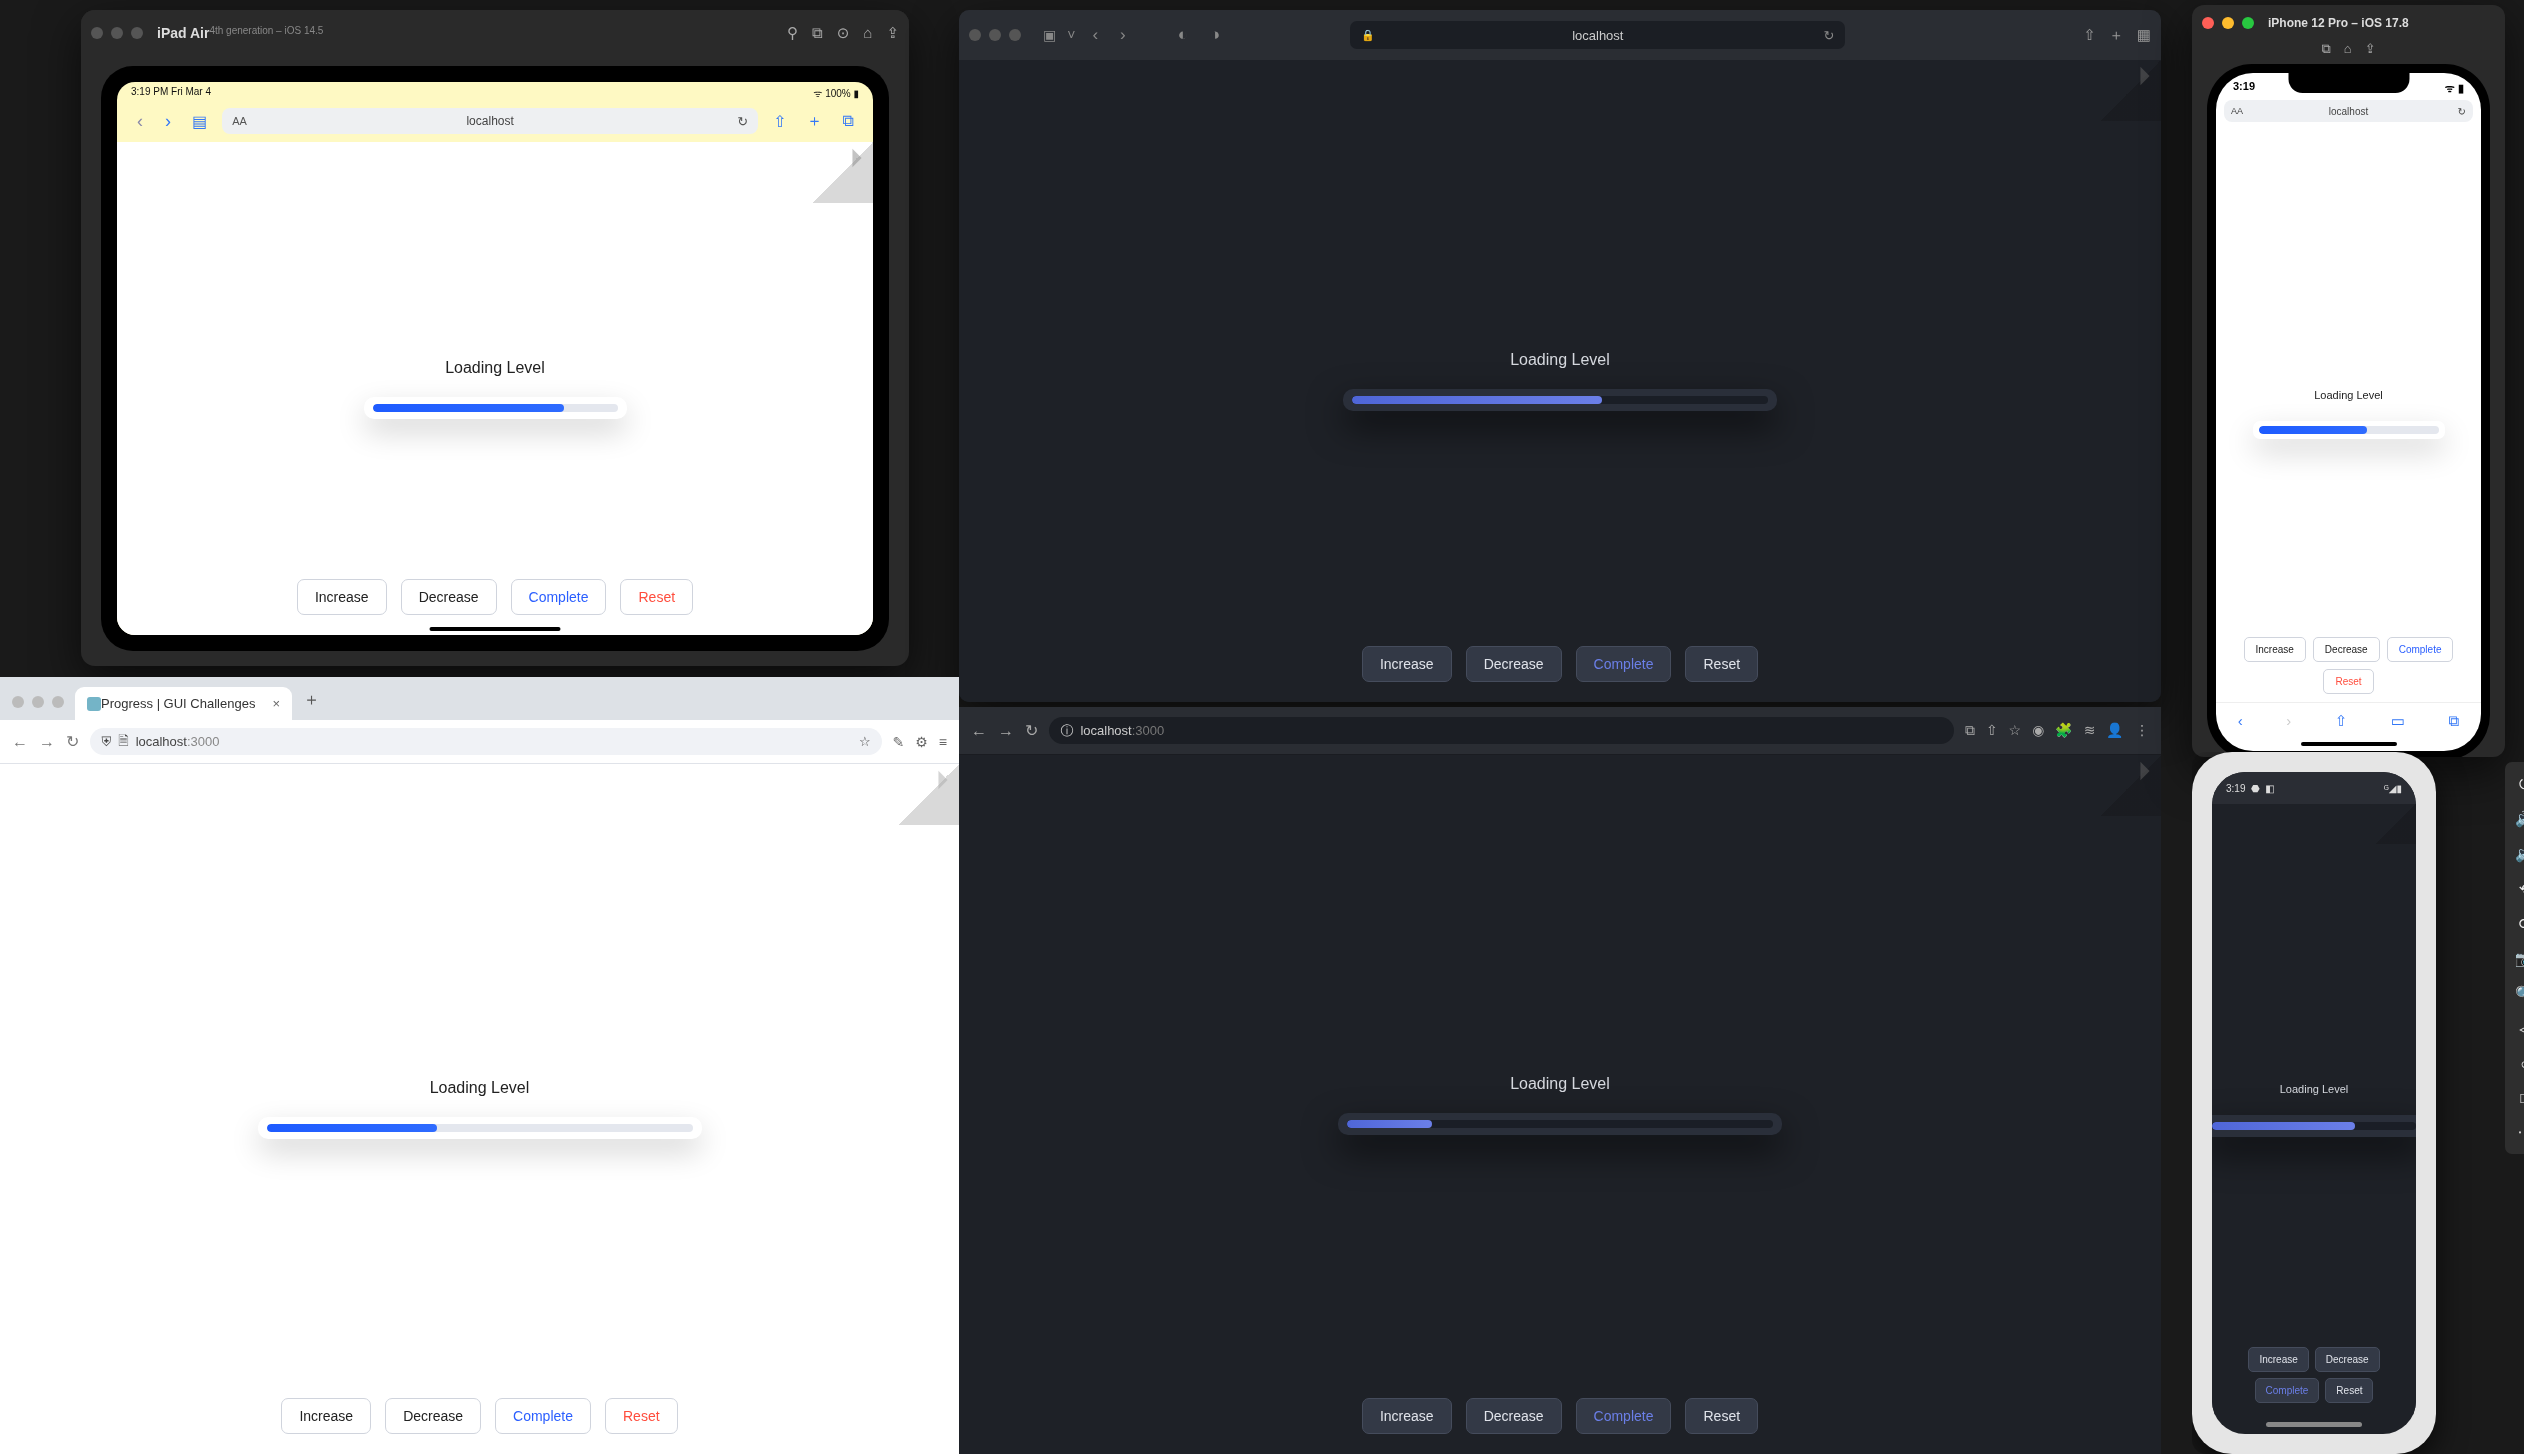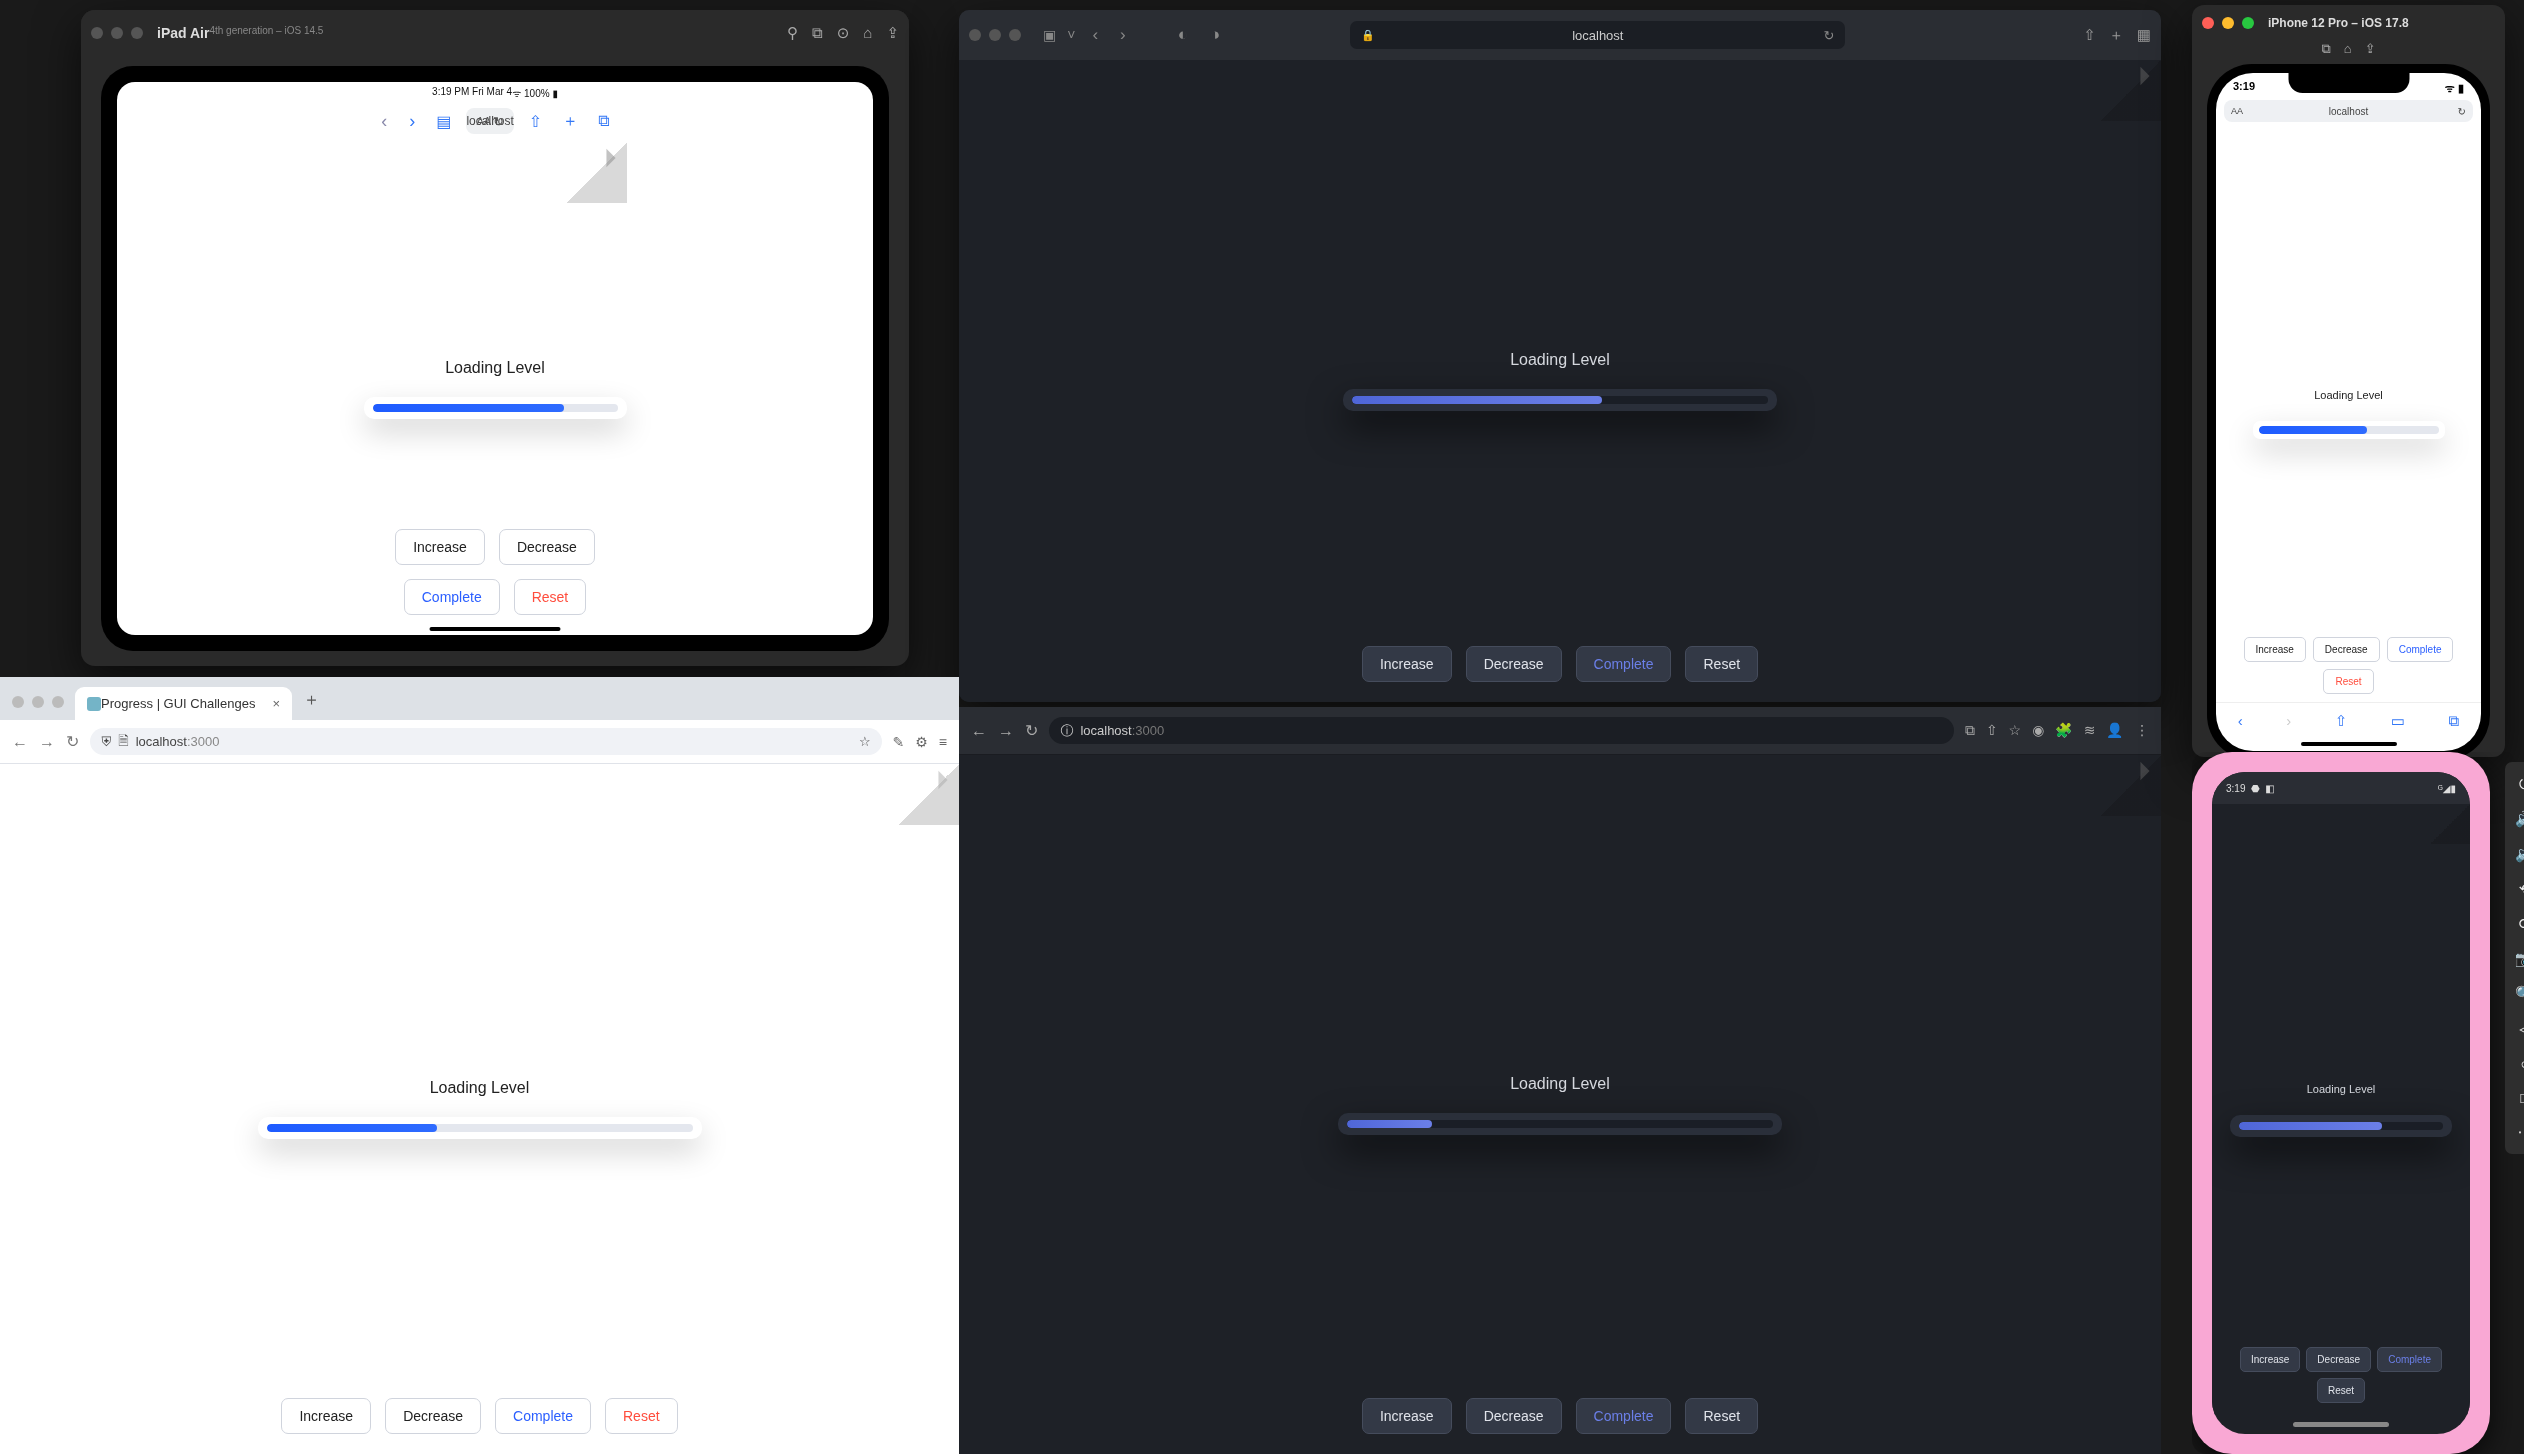--- a/index.html
+++ b/index.html
@@ -42,27 +42,26 @@
 .sim-title .gen { font-size: 10px; color:#888; }
 .sim-tb-icons { margin-left:auto; display:flex; gap:14px; color:#aaa; font-size:15px; }
 .ipad-frame {
   margin: 10px 20px 20px;
   background:#000;
   border-radius: 32px;
   padding: 16px;
   height: calc(100% - 71px);
 }
 .ipad-screen {
-  background:#ffffff;
+  background:#fef9c3;
   border-radius: 18px;
   height:100%;
   display:flex;
   flex-direction:column;
   overflow:hidden;
-  align-items:center;
 }
 .ios-status { display:flex; justify-content:space-between; padding:4px 14px; font-size:10px; color:#111; }
 .ios-safari-bar { display:flex; align-items:center; gap:10px; padding:4px 14px 8px; }
 .ios-nav-btn { color:#88a; font-size:18px; padding:0 6px; }
 .ios-url {
   flex:1; background:#eef0f2; border-radius:8px; height:26px;
   display:flex; align-items:center; justify-content:center;
   font-size:12px; color:#444; position:relative;
 }
 .ios-url .aa { position:absolute; left:10px; font-size:11px; color:#555; }
@@ -192,21 +191,21 @@
 }
 .iphone-home { height:4px; width:96px; background:#000; border-radius:3px; margin:4px auto 5px; }
 .iphone-screen .btn { padding:6px 11px; font-size:10px; border-radius:5px; }
 .iphone-screen .button-row { bottom:8px; gap:7px; }
 .iphone-screen .demo .label { font-size:11px; }
 .iphone-screen .progress-wrap { padding:5px 6px; border-radius:7px; }
 
 
 #android-win { left:2192px; top:752px; width:353px; height:702px; background:transparent; box-shadow:none; }
 .android-frame {
-  width:298px; height:100%; background:#f9a8d4; border-radius:40px; padding:20px;
+  width:244px; height:100%; background:#e5e5e5; border-radius:40px; padding:20px;
   box-shadow:0 10px 30px rgba(0,0,0,.7);
 }
 .android-screen {
   background:#1e2127; border-radius:33px; height:100%; overflow:hidden;
   display:flex; flex-direction:column;
 }
 .android-status {
   height:32px; background:#2a2d34; display:flex; justify-content:space-between;
   align-items:center; padding:0 14px; font-size:10px; color:#ddd;
 }

